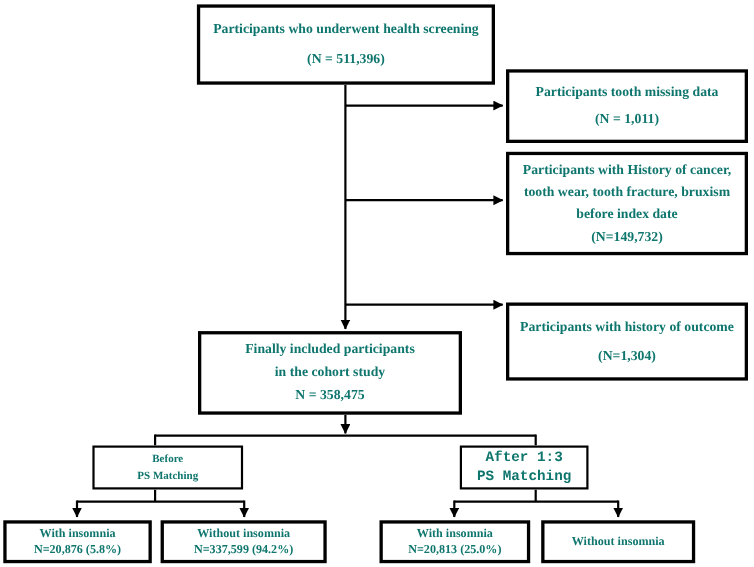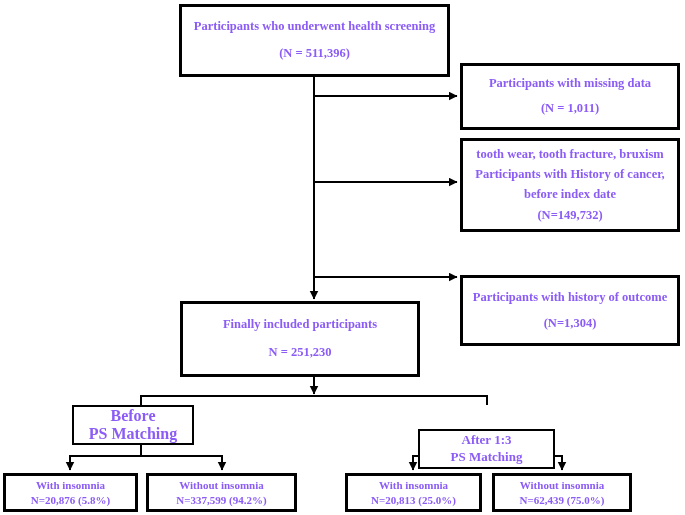--- a/index.html
+++ b/index.html
@@ -7,21 +7,21 @@
     padding: 0;
     background: #ffffff;
   }
   #figure {
     position: relative;
     width: 685px;
     height: 515px;
     background: #ffffff;
     font-family: "Liberation Serif", "DejaVu Serif", serif;
     font-weight: bold;
-    color: #8b5cf6;
+    color: #0f766e;
     overflow: hidden;
   }
   #connectors {
     position: absolute;
     left: 0;
     top: 0;
     width: 685px;
     height: 515px;
   }
   .flow-box {
@@ -40,22 +40,22 @@
   }
   .flow-box .bline {
     white-space: nowrap;
     padding: 0 2px;
   }
   .box-top        { left: 179px; top: 4px;   width: 271px; height: 73px; }
   .box-excl1      { left: 460px; top: 63px;  width: 220px; height: 67px; }
   .box-excl2      { left: 460px; top: 138px; width: 220px; height: 94px; }
   .box-excl3      { left: 460px; top: 243px; width: 220px; height: 71px; margin-top: 32px; }
   .box-final      { left: 180px; top: 301px; width: 240px; height: 76px; }
-  .box-before     { left: 72px;  top: 405px; width: 122px; height: 40px; border-width: 2.5px; font-size: 16px; }
-  .box-after      { left: 418px; top: 429px; width: 137px; height: 40px; border-width: 2.5px; font-size: 13px; }
+  .box-before     { left: 84px;  top: 405px; width: 137px; height: 40px; border-width: 2.5px; font-size: 10px; }
+  .box-after      { left: 418px; top: 405px; width: 117px; height: 40px; border-width: 2.5px; font-size: 13px; font-family: Liberation Mono, monospace; }
   .box-bottom     { font-size: 11px; }
   .box-a          { left: 3px;   top: 473px; width: 135px; height: 39px; }
   .box-b          { left: 146px; top: 473px; width: 151px; height: 39px; }
   .box-c          { left: 345px; top: 473px; width: 137px; height: 39px; }
   .box-d          { left: 492px; top: 473px; width: 140px; height: 39px; }
 </style>
 </head>
 <body>
 
 <div id="figure">
@@ -90,39 +90,40 @@
       <line x1="562" y1="455" x2="562" y2="470" marker-end="url(#arrow)"></line>
     </g>
   </svg>
 
   <div class="flow-box box-top">
     <div class="bline">Participants who underwent health screening</div>
     <div class="bline">(N = 511,396)</div>
   </div>
 
   <div class="flow-box box-excl1">
-    <div class="bline">Participants with missing data</div>
+    <div class="bline">Participants tooth missing data</div>
     <div class="bline">(N = 1,011)</div>
   </div>
 
   <div class="flow-box box-excl2">
+    <div class="bline">Participants with History of cancer,</div>
     <div class="bline">tooth wear, tooth fracture, bruxism</div>
-    <div class="bline">Participants with History of cancer,</div>
     <div class="bline">before index date</div>
     <div class="bline">(N=149,732)</div>
   </div>
 
   <div class="flow-box box-excl3">
     <div class="bline">Participants with history of outcome</div>
     <div class="bline">(N=1,304)</div>
   </div>
 
   <div class="flow-box box-final">
     <div class="bline">Finally included participants</div>
-    <div class="bline">N = 251,230</div>
+    <div class="bline">in the cohort study</div>
+    <div class="bline">N = 358,475</div>
   </div>
 
   <div class="flow-box box-before">
     <div class="bline">Before</div>
     <div class="bline">PS Matching</div>
   </div>
 
   <div class="flow-box box-after">
     <div class="bline">After 1:3</div>
     <div class="bline">PS Matching</div>
@@ -138,16 +139,15 @@
     <div class="bline">N=337,599 (94.2%)</div>
   </div>
 
   <div class="flow-box box-bottom box-c">
     <div class="bline">With insomnia</div>
     <div class="bline">N=20,813 (25.0%)</div>
   </div>
 
   <div class="flow-box box-bottom box-d">
     <div class="bline">Without insomnia</div>
-    <div class="bline">N=62,439 (75.0%)</div>
   </div>
 
 </div>
 
 </body></html>

